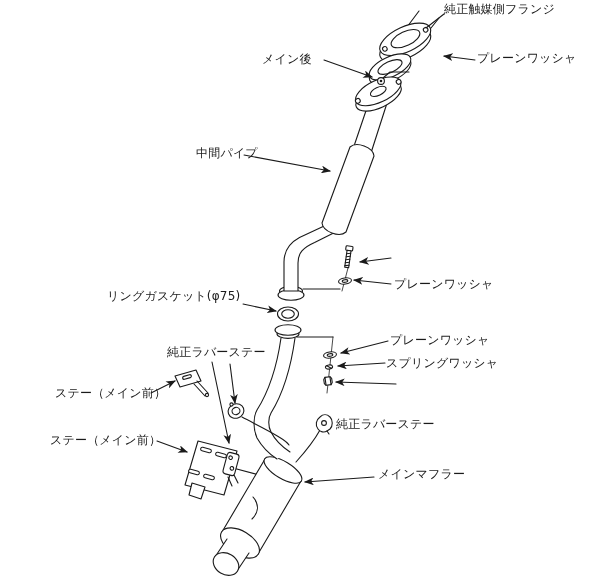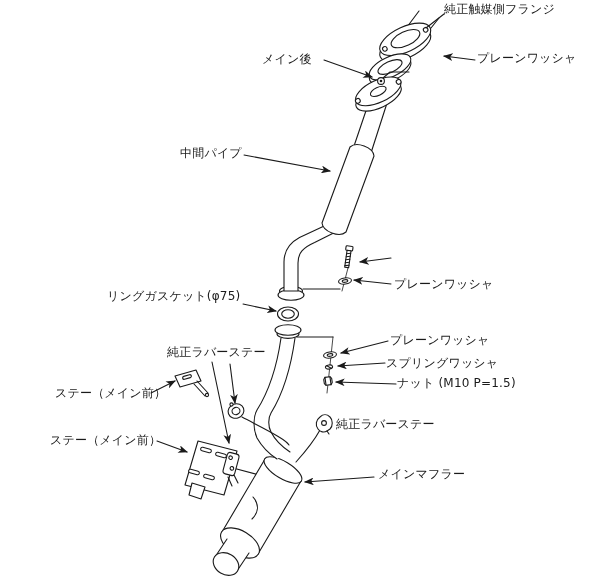--- a/index.html
+++ b/index.html
@@ -203,25 +203,24 @@
     <line x1="212" y1="362" x2="229" y2="443" marker-end="url(#ah)"></line>
     <line x1="151" y1="393" x2="175" y2="381" marker-end="url(#ah)"></line>
     <line x1="157" y1="441" x2="187" y2="452" marker-end="url(#ah)"></line>
     <line x1="374" y1="477" x2="305" y2="482" marker-end="url(#ah)"></line>
   </g>
 </svg>
 
 <div class="lbl" style="left:444px;top:2px">純正触媒側フランジ</div>
 <div class="lbl" style="left:262px;top:52px">メイン後</div>
 <div class="lbl" style="left:477px;top:51px">プレーンワッシャ</div>
-<div class="lbl" style="left:180px;top:146px">中間パイプ</div>
+<div class="lbl" style="left:196px;top:146px">中間パイプ</div>
 <div class="lbl" style="left:394px;top:277px">プレーンワッシャ</div>
 <div class="lbl" style="left:107px;top:289px">リングガスケット(φ75)</div>
 <div class="lbl" style="left:390px;top:333px">プレーンワッシャ</div>
 <div class="lbl" style="left:386px;top:356px">スプリングワッシャ</div>
-<div class="lbl" style="left:397px;top:376px">ナット (M10 P=1.5)</div>
 <div class="lbl" style="left:167px;top:345px">純正ラバーステー</div>
 <div class="lbl" style="left:55px;top:386px">ステー（メイン前）</div>
 <div class="lbl" style="left:50px;top:433px">ステー（メイン前）</div>
 <div class="lbl" style="left:336px;top:417px">純正ラバーステー</div>
 <div class="lbl" style="left:378px;top:467px">メインマフラー</div>
 
 </div>
 
 </body></html>

